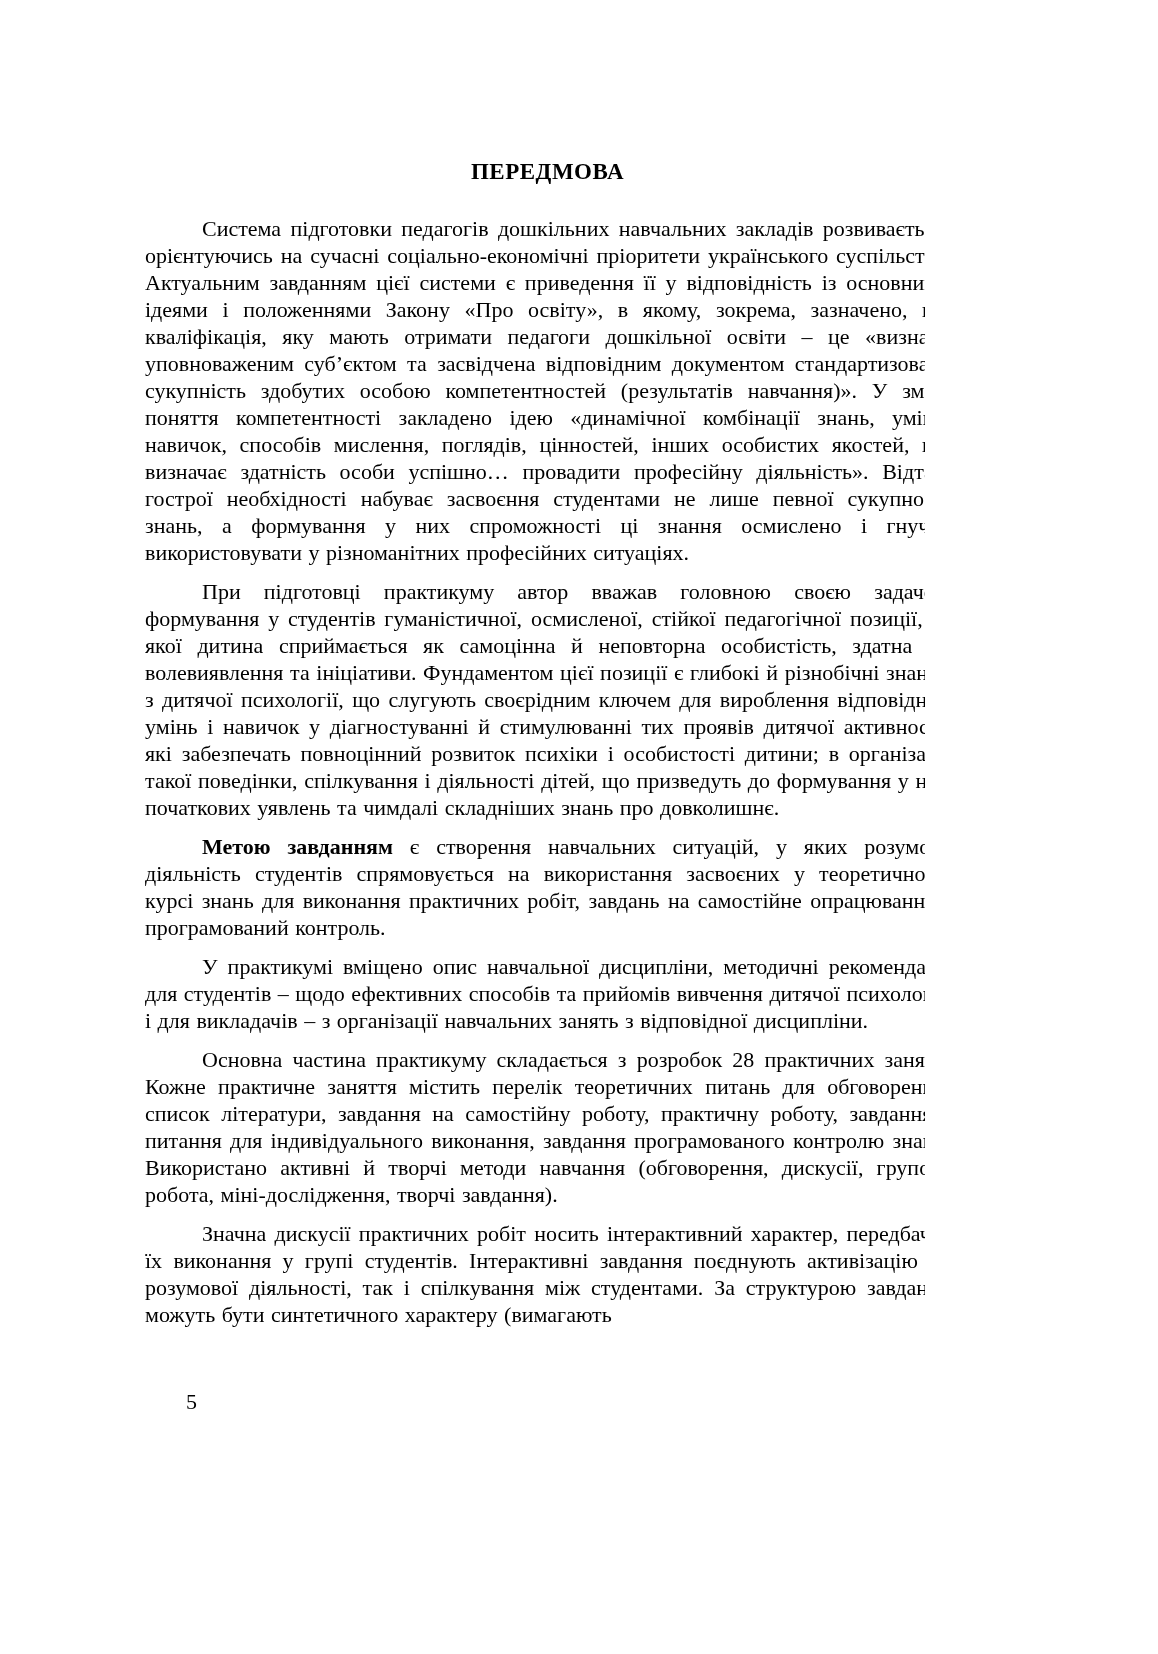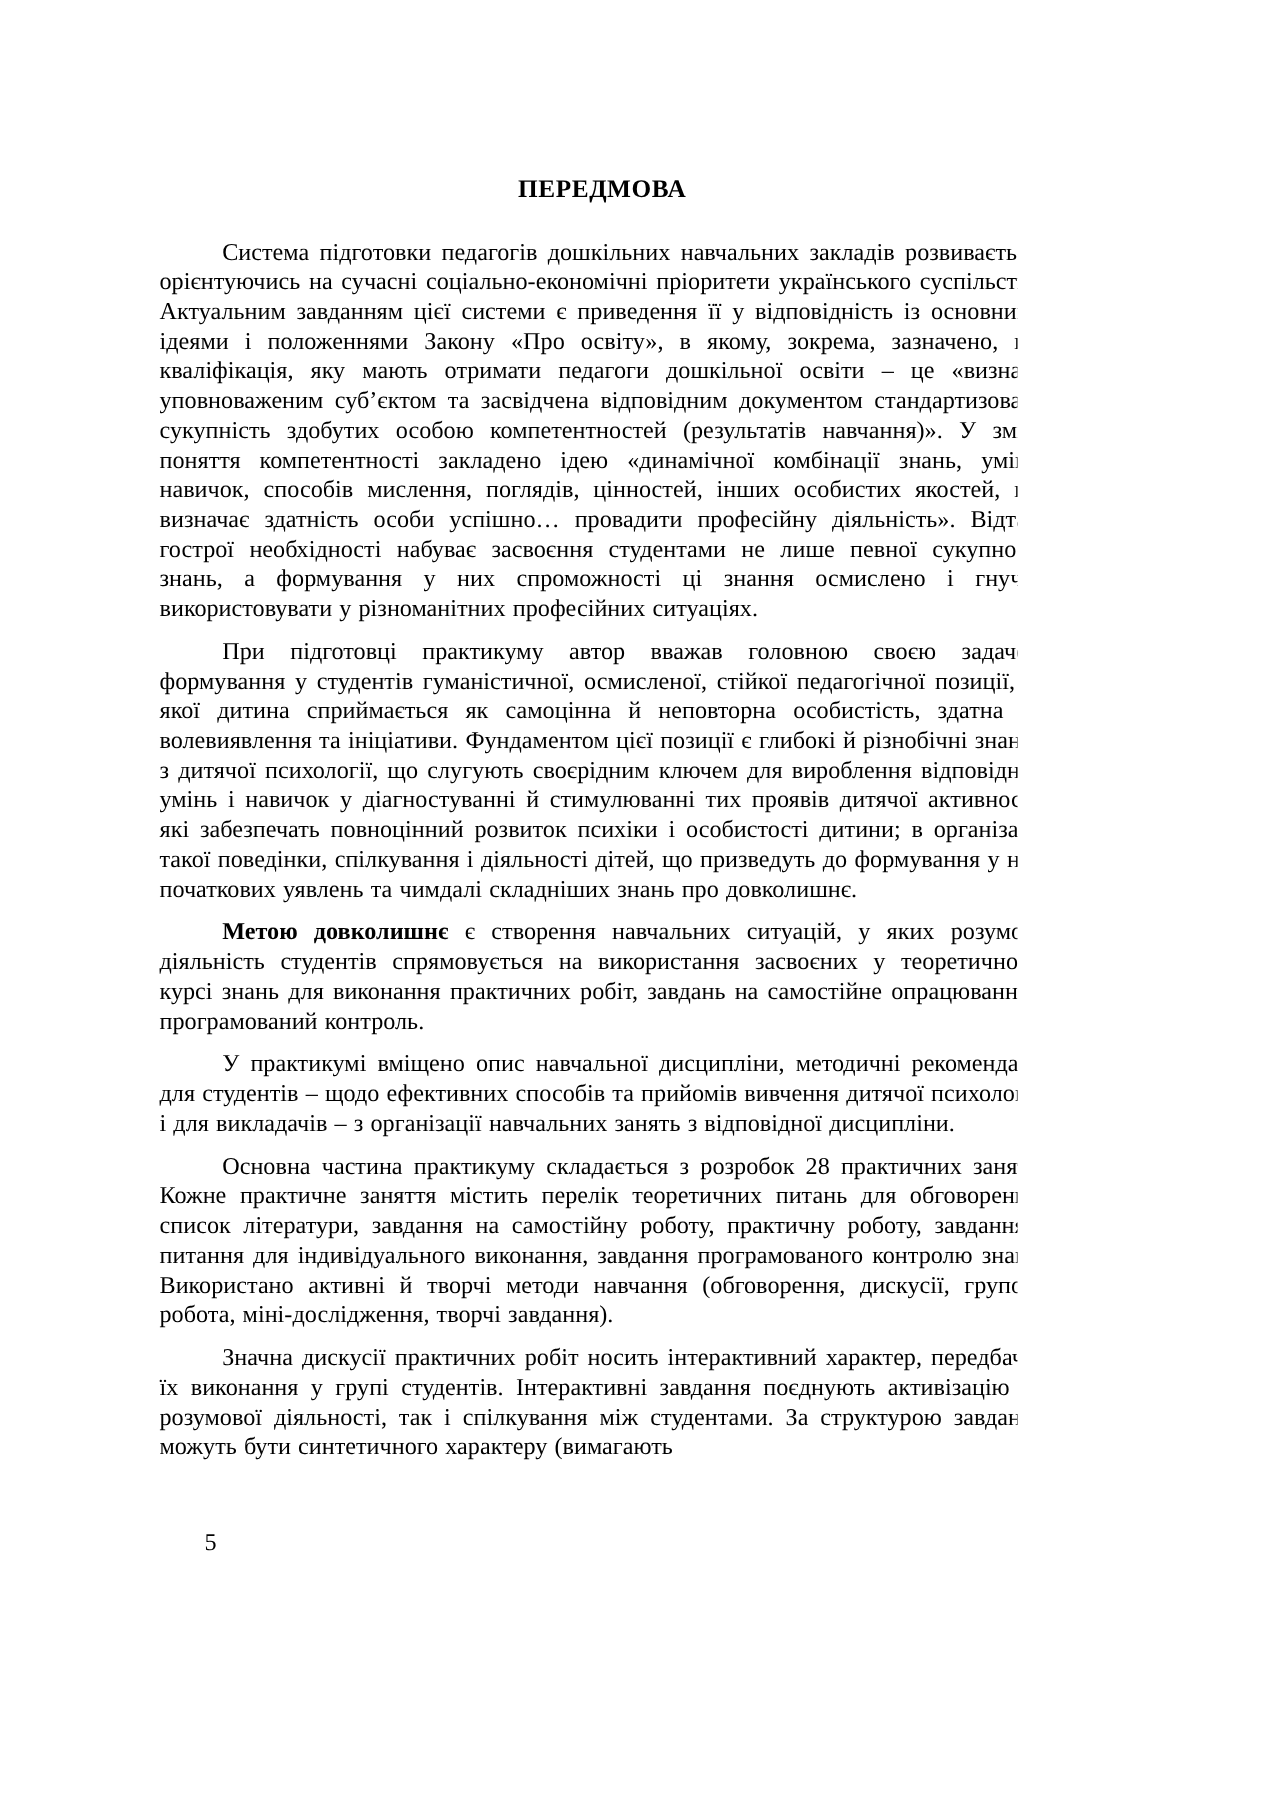--- a/index.html
+++ b/index.html
@@ -58,21 +58,21 @@
 <body>
 
 <div class="page">
   <div class="content">
     <h1 class="title">ПЕРЕДМОВА</h1>
 
     <p class="para"><b></b><span>Система підготовки педагогів дошкільних навчальних закладів розвивається, орієнтуючись на сучасні соціально-економічні пріоритети українського суспільства. Актуальним завданням цієї системи є приведення її у відповідність із основними ідеями і положеннями Закону «Про освіту», в якому, зокрема, зазначено, що кваліфікація, яку мають отримати педагоги дошкільної освіти – це «визнана уповноваженим суб’єктом та засвідчена відповідним документом стандартизована сукупність здобутих особою компетентностей (результатів навчання)». У зміст поняття компетентності закладено ідею «динамічної комбінації знань, умінь, навичок, способів мислення, поглядів, цінностей, інших особистих якостей, що визначає здатність особи успішно… провадити професійну діяльність». Відтак, гострої необхідності набуває засвоєння студентами не лише певної сукупності знань, а формування у них спроможності ці знання осмислено і гнучко використовувати у різноманітних професійних ситуаціях.</span></p>
 
     <p class="para"><b></b><span>При підготовці практикуму автор вважав головною своєю задачею формування у студентів гуманістичної, осмисленої, стійкої педагогічної позиції, за якої дитина сприймається як самоцінна й неповторна особистість, здатна до волевиявлення та ініціативи. Фундаментом цієї позиції є глибокі й різнобічні знання з дитячої психології, що слугують своєрідним ключем для вироблення відповідних умінь і навичок у діагностуванні й стимулюванні тих проявів дитячої активності, які забезпечать повноцінний розвиток психіки і особистості дитини; в організації такої поведінки, спілкування і діяльності дітей, що призведуть до формування у них початкових уявлень та чимдалі складніших знань про довколишнє.</span></p>
 
-    <p class="para"><b>Метою довколишнє</b><span> є створення навчальних ситуацій, у яких розумова діяльність студентів спрямовується на використання засвоєних у теоретичному курсі знань для виконання практичних робіт, завдань на самостійне опрацювання і програмований контроль.</span></p>
+    <p class="para"><b>Метою завданням</b><span> є створення навчальних ситуацій, у яких розумова діяльність студентів спрямовується на використання засвоєних у теоретичному курсі знань для виконання практичних робіт, завдань на самостійне опрацювання і програмований контроль.</span></p>
 
     <p class="para"><b></b><span>У практикумі вміщено опис навчальної дисципліни, методичні рекомендації для студентів – щодо ефективних способів та прийомів вивчення дитячої психології; і для викладачів – з організації навчальних занять з відповідної дисципліни.</span></p>
 
     <p class="para"><b></b><span>Основна частина практикуму складається з розробок 28 практичних занять. Кожне практичне заняття містить перелік теоретичних питань для обговорення, список літератури, завдання на самостійну роботу, практичну роботу, завдання і питання для індивідуального виконання, завдання програмованого контролю знань. Використано активні й творчі методи навчання (обговорення, дискусії, групова робота, міні-дослідження, творчі завдання).</span></p>
 
     <p class="para"><b></b><span>Значна дискусії практичних робіт носить інтерактивний характер, передбачає їх виконання у групі студентів. Інтерактивні завдання поєднують активізацію як розумової діяльності, так і спілкування між студентами. За структурою завдання можуть бути синтетичного характеру (вимагають</span></p>
   </div>
 
   <div class="page-number">5</div>
 </div>

